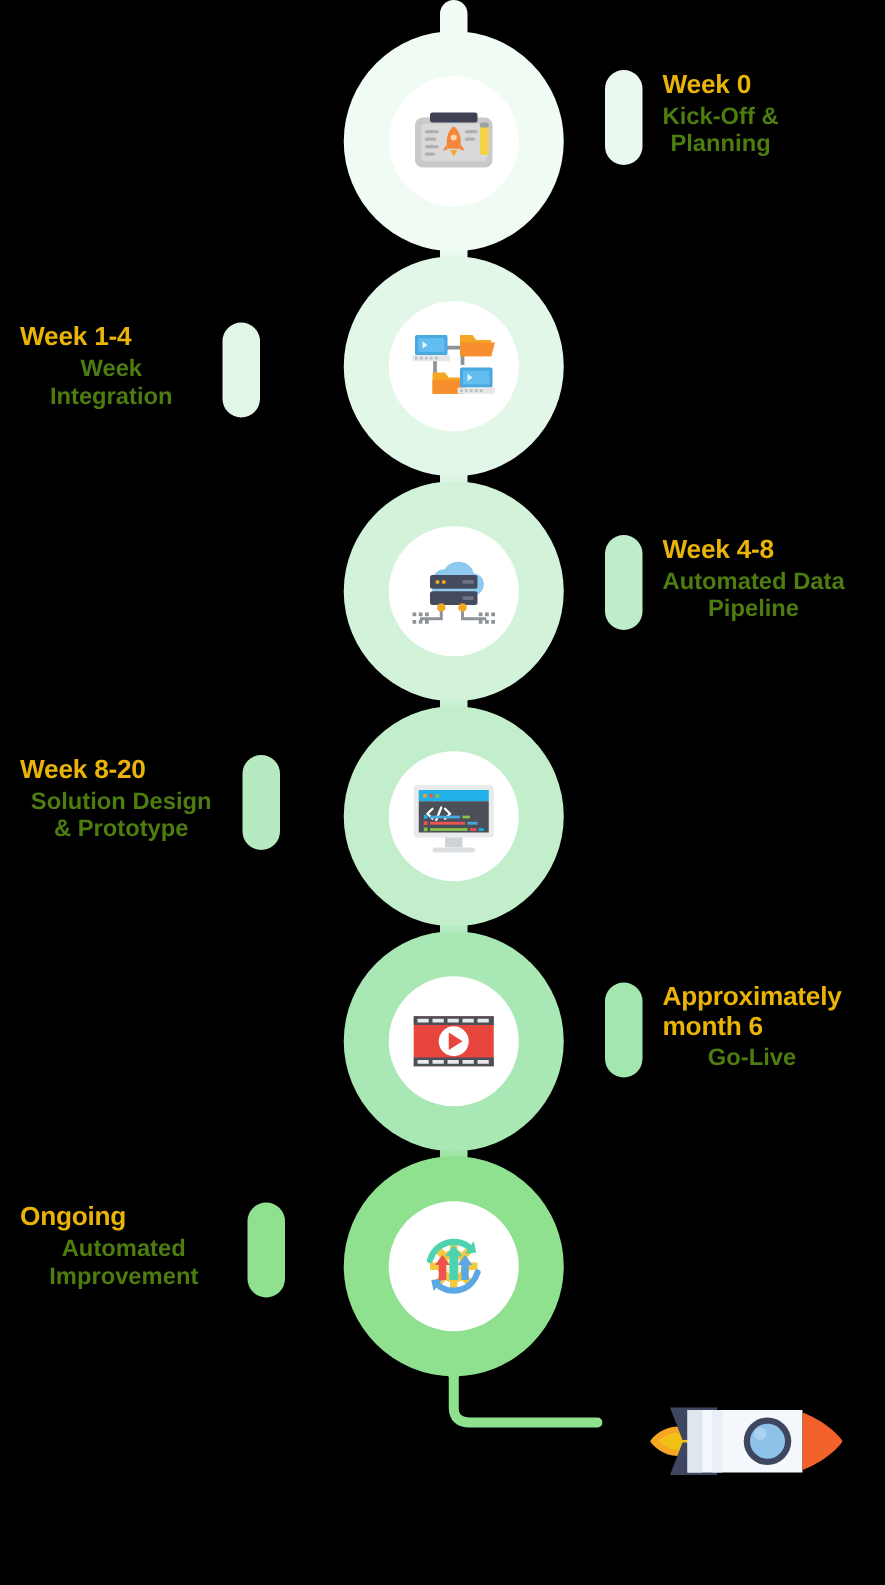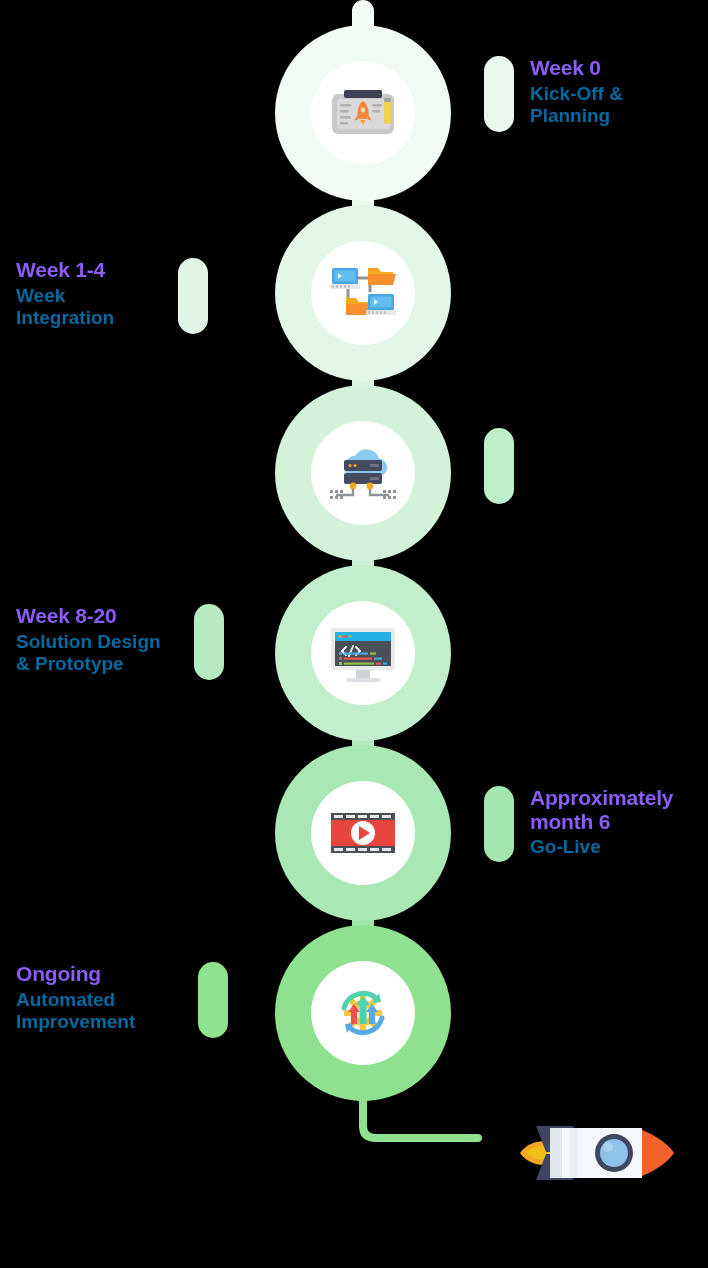--- a/index.html
+++ b/index.html
@@ -19,24 +19,24 @@
         display:flex;align-items:center;justify-content:center;}
   .disc svg{display:block;}
 
   
   .label{position:absolute;display:flex;align-items:flex-start;}
   .label.right{flex-direction:row;}
   .label.left{flex-direction:row-reverse;text-align:left;}
   .pill{width:30px;height:76px;border-radius:15px;flex:0 0 auto;}
   .ltext{padding:0 16px;}
   .label.left .ltext{padding-left:16px;padding-right:16px;}
-  .lwhen{color:#8b5cf6;font-size:21px;font-weight:bold;line-height:1.12;
+  .lwhen{color:#eab308;font-size:21px;font-weight:bold;line-height:1.12;
          letter-spacing:-0.2px;white-space:pre-line;}
-  .lwhat{color:#0369a1;font-size:19px;font-weight:bold;line-height:1.18;
-         margin-top:3px;white-space:pre-line;}
+  .lwhat{color:#4d7c0f;font-size:19px;font-weight:bold;line-height:1.18;
+         margin-top:3px;white-space:pre-line;text-align:center;}
 
   
   .connector{position:absolute;left:352px;top:1080px;width:130px;height:80px;}
   .rocket{position:absolute;left:494px;top:1098px;width:200px;height:110px;}
 </style>
 </head>
 <body>
 
 <div id="stage">
 
@@ -145,20 +145,25 @@
           <rect x="71" y="58" width="3" height="3"></rect>
           <rect x="61" y="64" width="3" height="3"></rect>
             <rect x="66" y="64" width="3" height="3"></rect>
           <rect x="71" y="64" width="3" height="3"></rect>
         </g>
       </svg>
     </div>
   </div>
   <div class="label right" style="left:484px;top:428px;width:224px;">
     <div class="pill" style="background:#bdeec9;"></div>
+    <div class="ltext">
+      <div class="lwhen">Week 4-8</div>
+      <div class="lwhat">Automated Data
+Pipeline</div>
+    </div>
   </div>
 
   <div class="node" style="left:275px;top:565px;">
     <div class="ring" style="background:#c2eecb;"></div>
     <div class="disc">
       <svg width="82" height="82" viewBox="0 0 82 82">
         <rect x="9" y="16" width="64" height="42" rx="3" fill="#e8eaec"></rect>
         <rect x="13" y="20" width="56" height="9" fill="#21b0e8"></rect>
         <circle cx="18" cy="24.5" r="1.6" fill="#f5a623"></circle>
         <circle cx="23" cy="24.5" r="1.6" fill="#ef5350"></circle>

